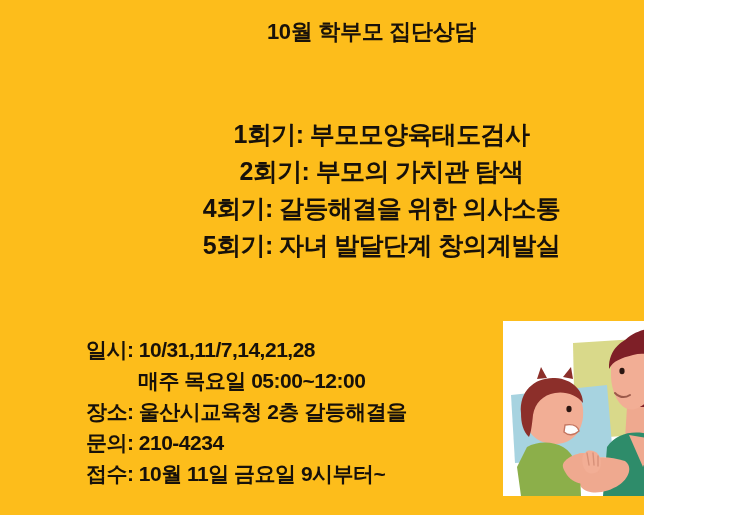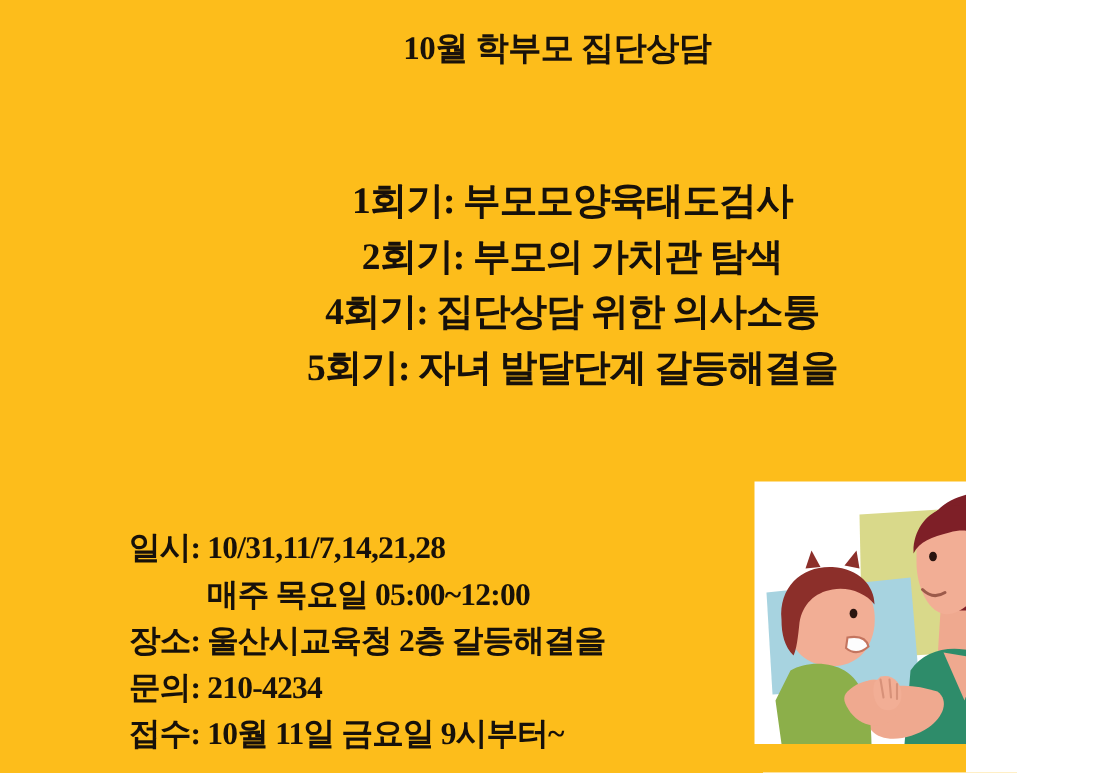--- a/index.html
+++ b/index.html
@@ -7,21 +7,21 @@
     margin: 0;
     padding: 0;
     background: #ffffff;
   }
   #poster {
     position: relative;
     width: 644px;
     height: 515px;
     background: #FDBD1B;
     overflow: hidden;
-    font-family: Liberation Serif, serif;
+    font-family: Liberation Sans, sans-serif;
     color: #1a1208;
   }
 
   
   .header {
     position: absolute;
     left: 0;
     top: 18px;
     width: 743px;
     text-align: center;
@@ -60,21 +60,20 @@
     padding-left: 20px;
   }
 
   
   .details {
     position: absolute;
     left: 86px;
     top: 334px;
     width: 400px;
     text-align: left;
-    margin-top: 16px;
   }
   .detail-row {
     font-size: 21px;
     font-weight: bold;
     letter-spacing: -0.5px;
     line-height: 31px;
     color: #17110a;
     white-space: nowrap;
   }
   .detail-row.indent { padding-left: 52px; }
@@ -96,22 +95,22 @@
 
 <div id="poster">
 
   <div class="header">
     <div class="subtitle">10월 학부모 집단상담</div>
   </div>
 
   <div class="sessions">
     <div class="session-row">1회기: 부모모양육태도검사</div>
     <div class="session-row">2회기: 부모의 가치관 탐색</div>
-    <div class="session-row">4회기: 집단상담 위한 의사소통</div>
-    <div class="session-row">5회기: 자녀 발달단계 갈등해결을</div>
+    <div class="session-row">4회기: 갈등해결을 위한 의사소통</div>
+    <div class="session-row">5회기: 자녀 발달단계 창의계발실</div>
   </div>
 
   <div class="details">
     <div class="detail-row">일시: 10/31,11/7,14,21,28</div>
     <div class="detail-row indent">매주 목요일 05:00~12:00</div>
     <div class="detail-row">장소: 울산시교육청 2층 갈등해결을</div>
     <div class="detail-row">문의: 210-4234</div>
     <div class="detail-row">접수: 10월 11일 금요일 9시부터~</div>
   </div>
 

